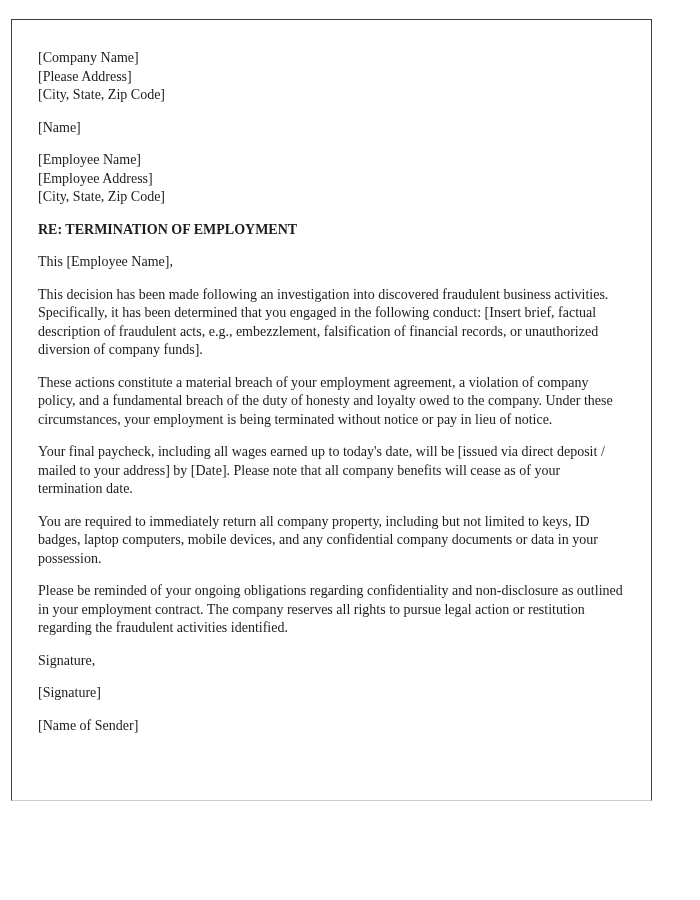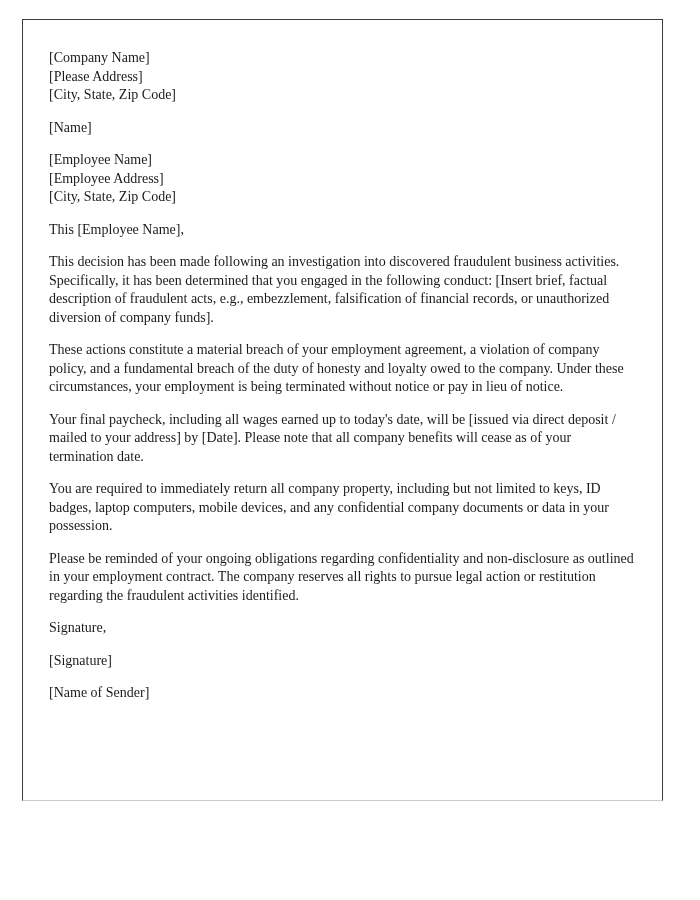--- a/index.html
+++ b/index.html
@@ -9,21 +9,21 @@
   }
   .canvas {
     position: relative;
     width: 700px;
     height: 900px;
     background: #ffffff;
     overflow: hidden;
   }
   .page {
     position: absolute;
-    left: 22px;
+    left: 11px;
     top: 19px;
     width: 641px;
     height: 782px;
     box-sizing: border-box;
     background: #ffffff;
     border: 1px solid #3d3d3d;
     border-bottom: 1px solid #cccccc;
     overflow: hidden;
   }
   .content {
@@ -64,20 +64,21 @@
       <div class="block">
         <p>[Name]</p>
       </div>
 
       <div class="block">
         <p>[Employee Name]</p>
         <p>[Employee Address]</p>
         <p>[City, State, Zip Code]</p>
       </div>
 
+      <p class="subject">RE: TERMINATION OF EMPLOYMENT</p>
 
       <p class="para">This [Employee Name],</p>
 
       <p class="para">This decision has been made following an investigation into discovered fraudulent business activities. Specifically, it has been determined that you engaged in the following conduct: [Insert brief, factual description of fraudulent acts, e.g., embezzlement, falsification of financial records, or unauthorized diversion of company funds].</p>
       <p class="para">These actions constitute a material breach of your employment agreement, a violation of company policy, and a fundamental breach of the duty of honesty and loyalty owed to the company. Under these circumstances, your employment is being terminated without notice or pay in lieu of notice.</p>
       <p class="para">Your final paycheck, including all wages earned up to today's date, will be [issued via direct deposit / mailed to your address] by [Date]. Please note that all company benefits will cease as of your termination date.</p>
       <p class="para">You are required to immediately return all company property, including but not limited to keys, ID badges, laptop computers, mobile devices, and any confidential company documents or data in your possession.</p>
       <p class="para">Please be reminded of your ongoing obligations regarding confidentiality and non-disclosure as outlined in your employment contract. The company reserves all rights to pursue legal action or restitution regarding the fraudulent activities identified.</p>
 
       <p class="para">Signature,</p>

